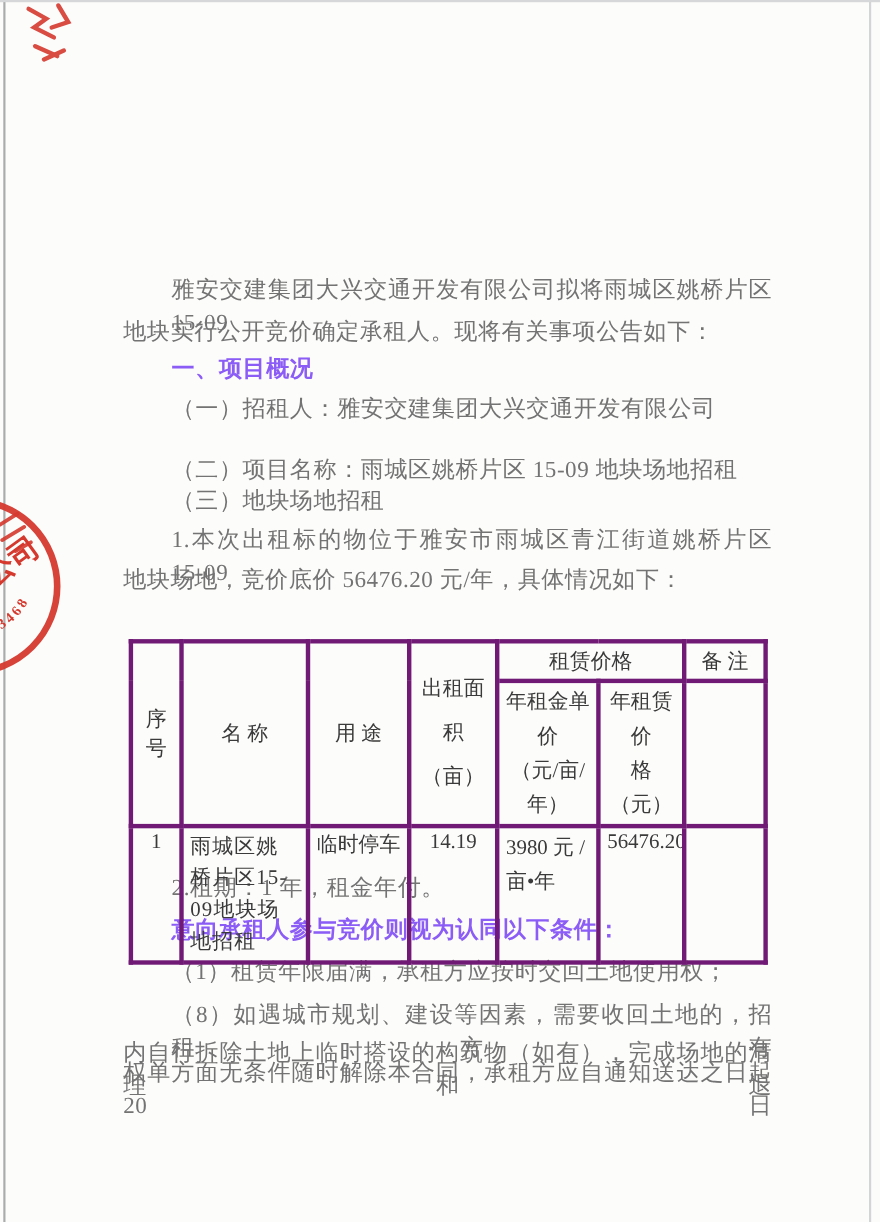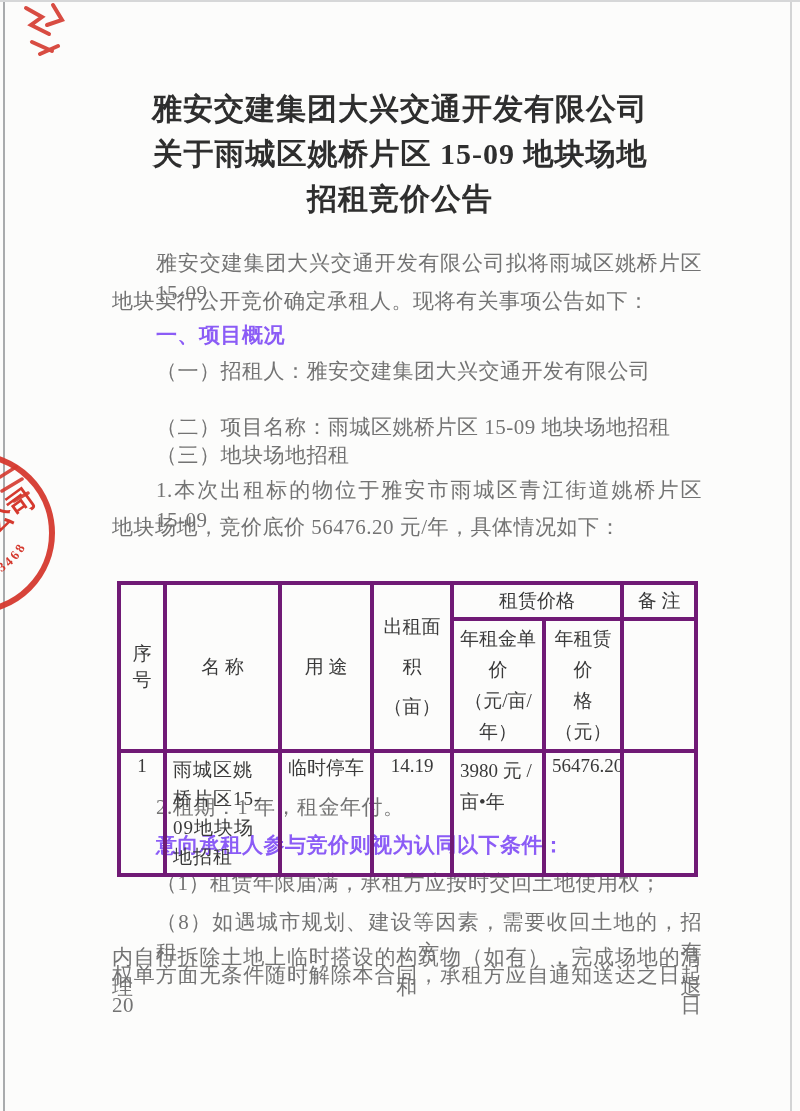--- a/index.html
+++ b/index.html
@@ -76,25 +76,20 @@
       <textPath href="#sealArc">8025043468</textPath>
     </text>
     <text x="-6" y="90" transform="rotate(-36 -6 90)" font-size="27" font-weight="bold" fill="#d5392e">公司</text>
     <g stroke="#d5392e" stroke-width="3.5" fill="none" stroke-linecap="round" opacity="0.9">
       <path d="M0 34 L16 24"></path>
       <path d="M2 48 L22 36"></path>
       <path d="M14 58 L28 50"></path>
     </g>
   </svg>
 
-  <div class="title">
-    <div>雅安交建集团大兴交通开发有限公司</div>
-    <div>关于雨城区姚桥片区 15-09 地块场地</div>
-    <div>招租竞价公告</div>
-  </div>
 
   <div>
       <div class="bline fill ind" style="top: 248px;">雅安交建集团大兴交通开发有限公司拟将雨城区姚桥片区 15-09</div>
       <div class="bline" style="top: 286px;">地块实行公开竞价确定承租人。现将有关事项公告如下：</div>
       <div class="bline ind bold" style="top: 320px;">一、项目概况</div>
       <div class="bline ind" style="top: 356px;">（一）招租人：雅安交建集团大兴交通开发有限公司</div>
       <div class="bline ind" style="top: 412px;">（二）项目名称：雨城区姚桥片区 15-09 地块场地招租</div>
       <div class="bline ind" style="top: 440px;">（三）地块场地招租</div>
       <div class="bline fill ind" style="top: 475px;">1.本次出租标的物位于雅安市雨城区青江街道姚桥片区 15-09</div>
       <div class="bline" style="top: 512px;">地块场地，竞价底价 56476.20 元/年，具体情况如下：</div>

